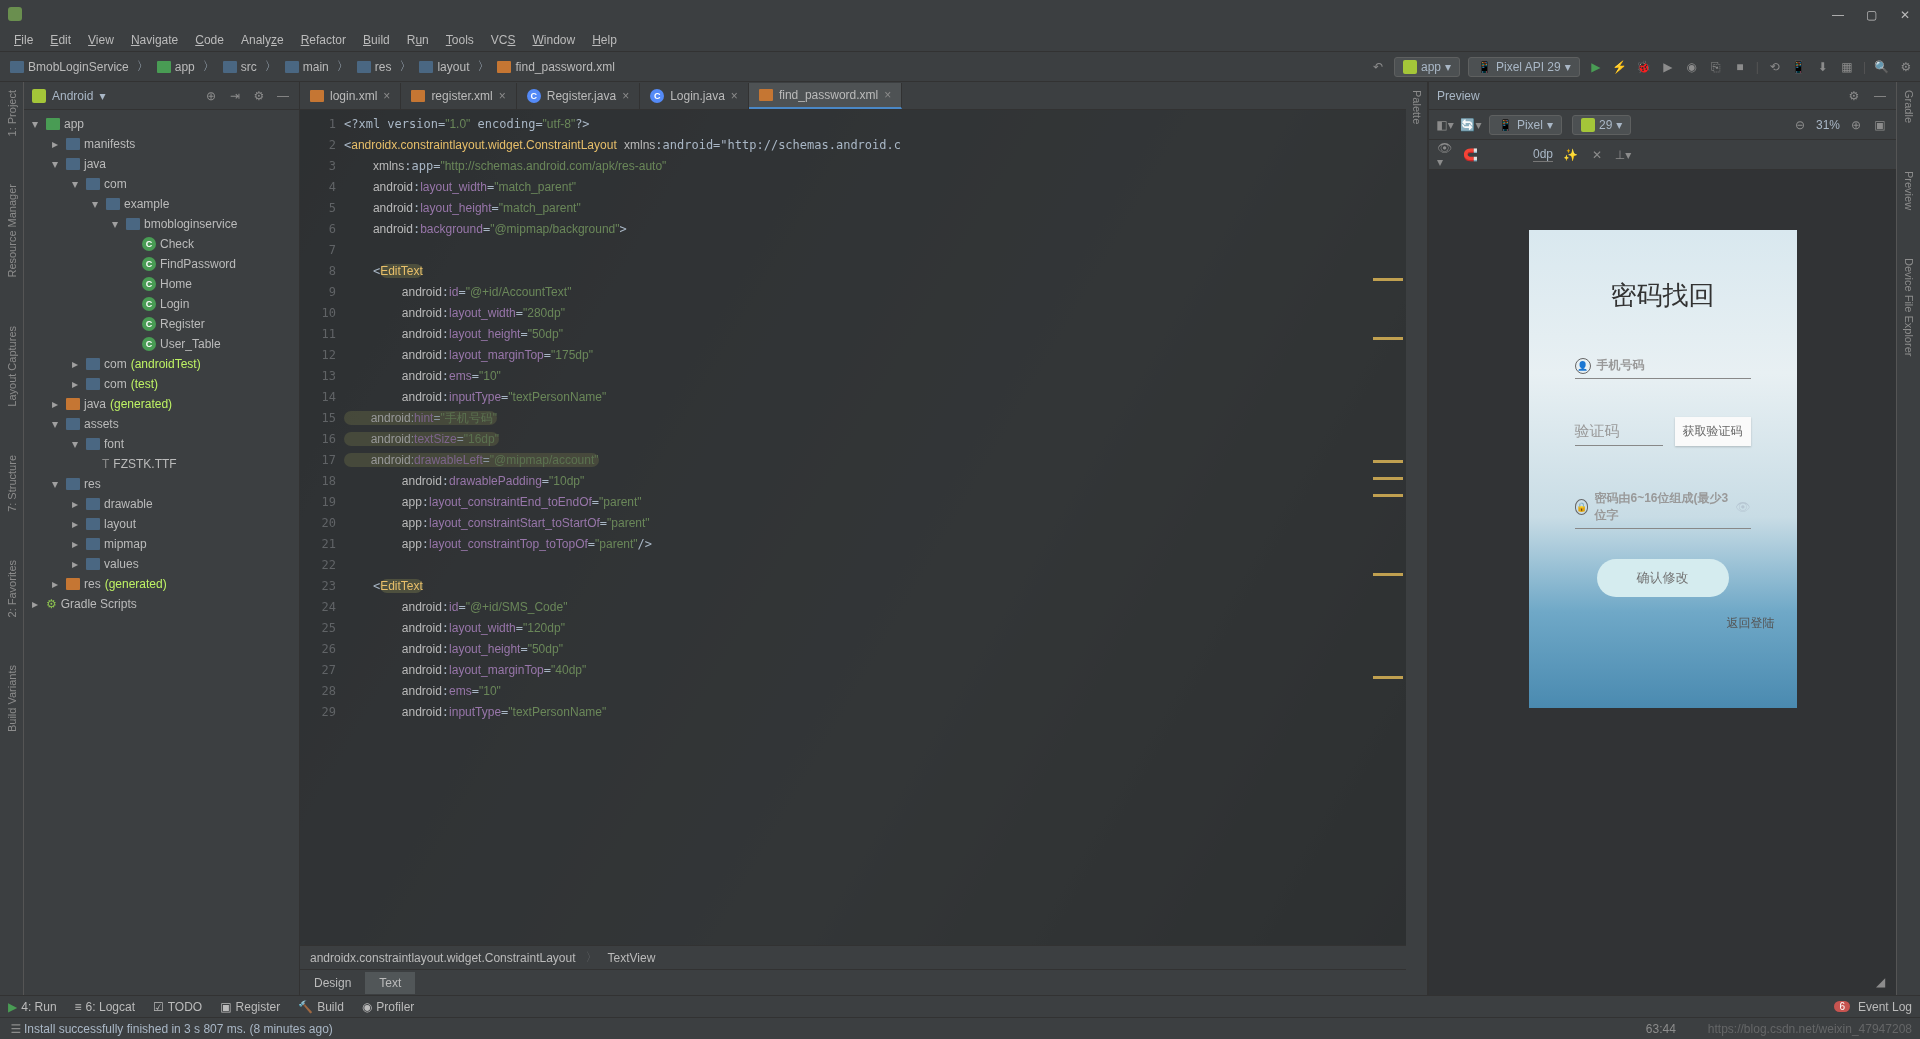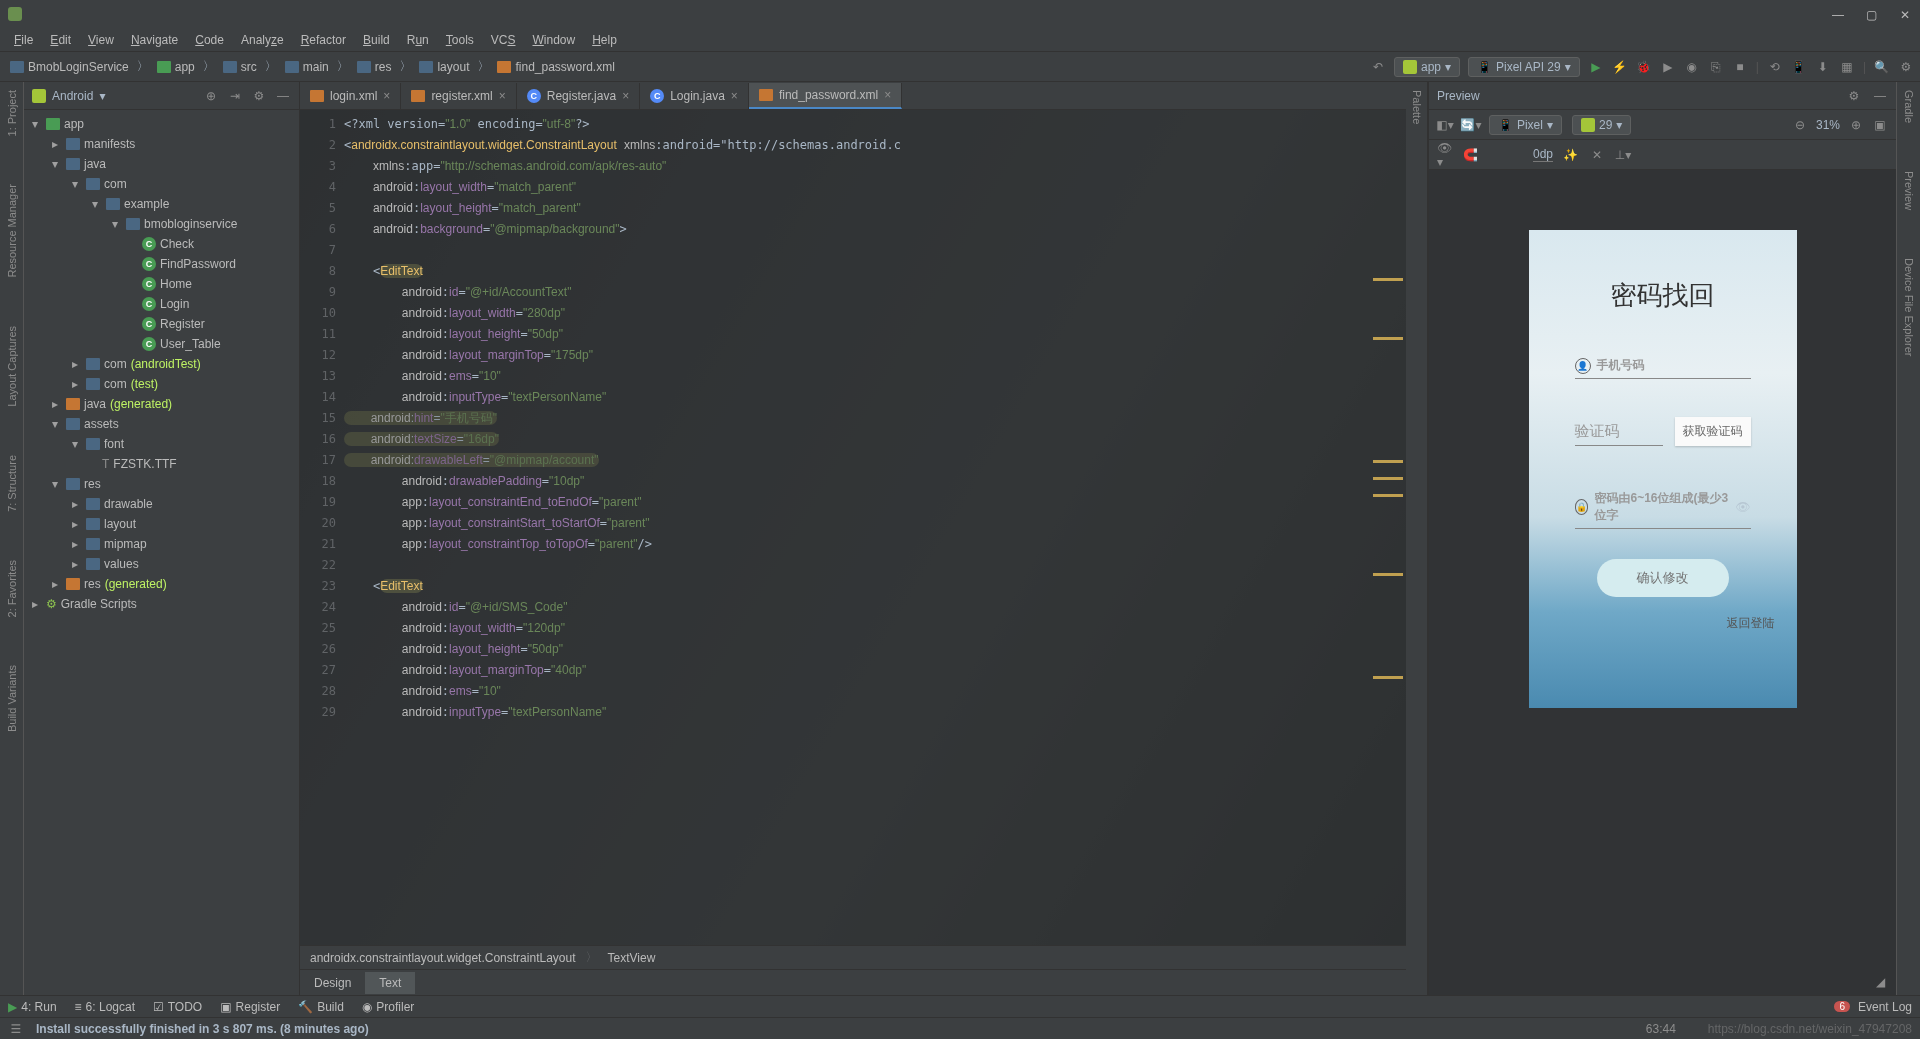--- a/index.html
+++ b/index.html
@@ -480,18 +480,18 @@
   <div class="right">
     <span class="badge-red">6</span>
     <span class="btab">
         <span>Event Log</span>
       </span>
   </div>
 </div>
 
 <div class="statusbar">
   <span class="toolicon">☰</span>
-  <span style="margin-left:12px;font-weight:bold;">Install successfully finished in 3 s 807 ms. (8 minutes ago)</span>
+  <span style="margin-left:0;">Install successfully finished in 3 s 807 ms. (8 minutes ago)</span>
   <div class="right">
     <span>63:44</span>
     <span style="opacity:.5;">https://blog.csdn.net/weixin_47947208</span>
   </div>
 </div>
 
 </body></html>

